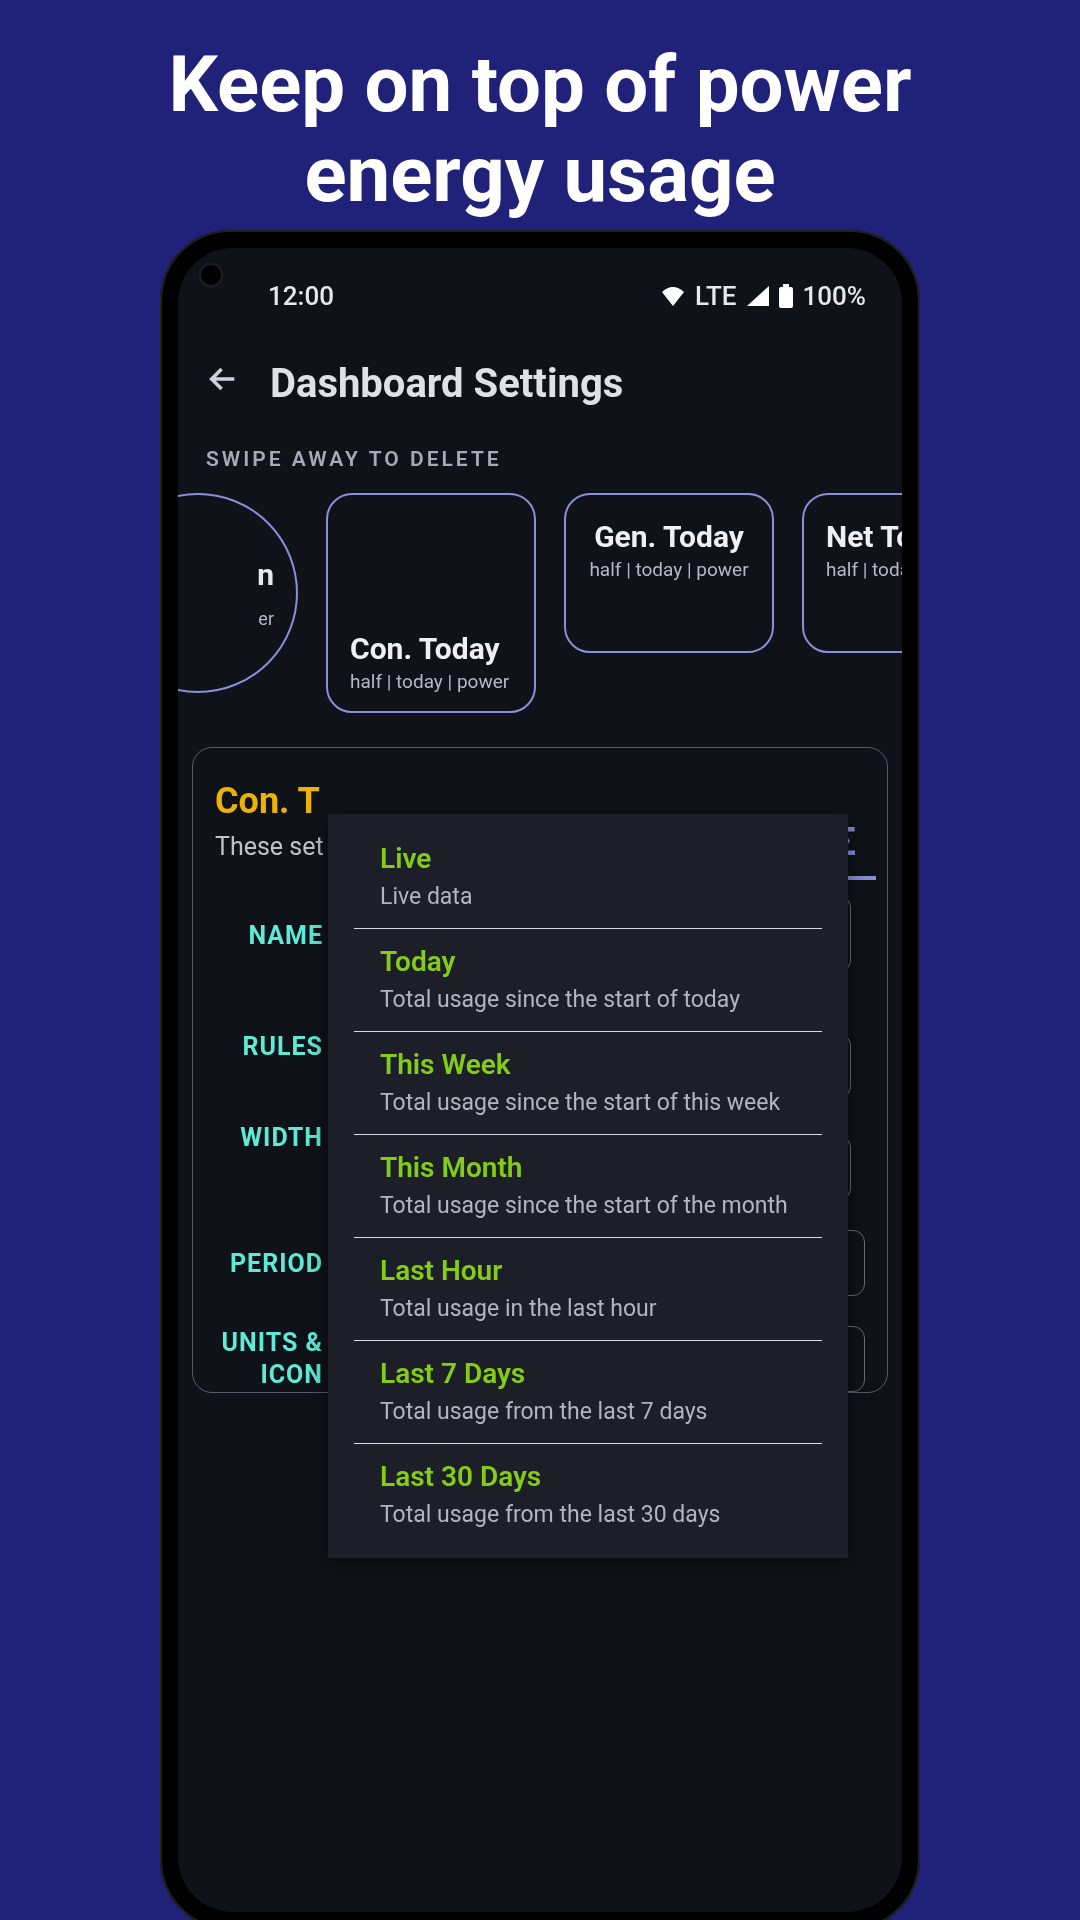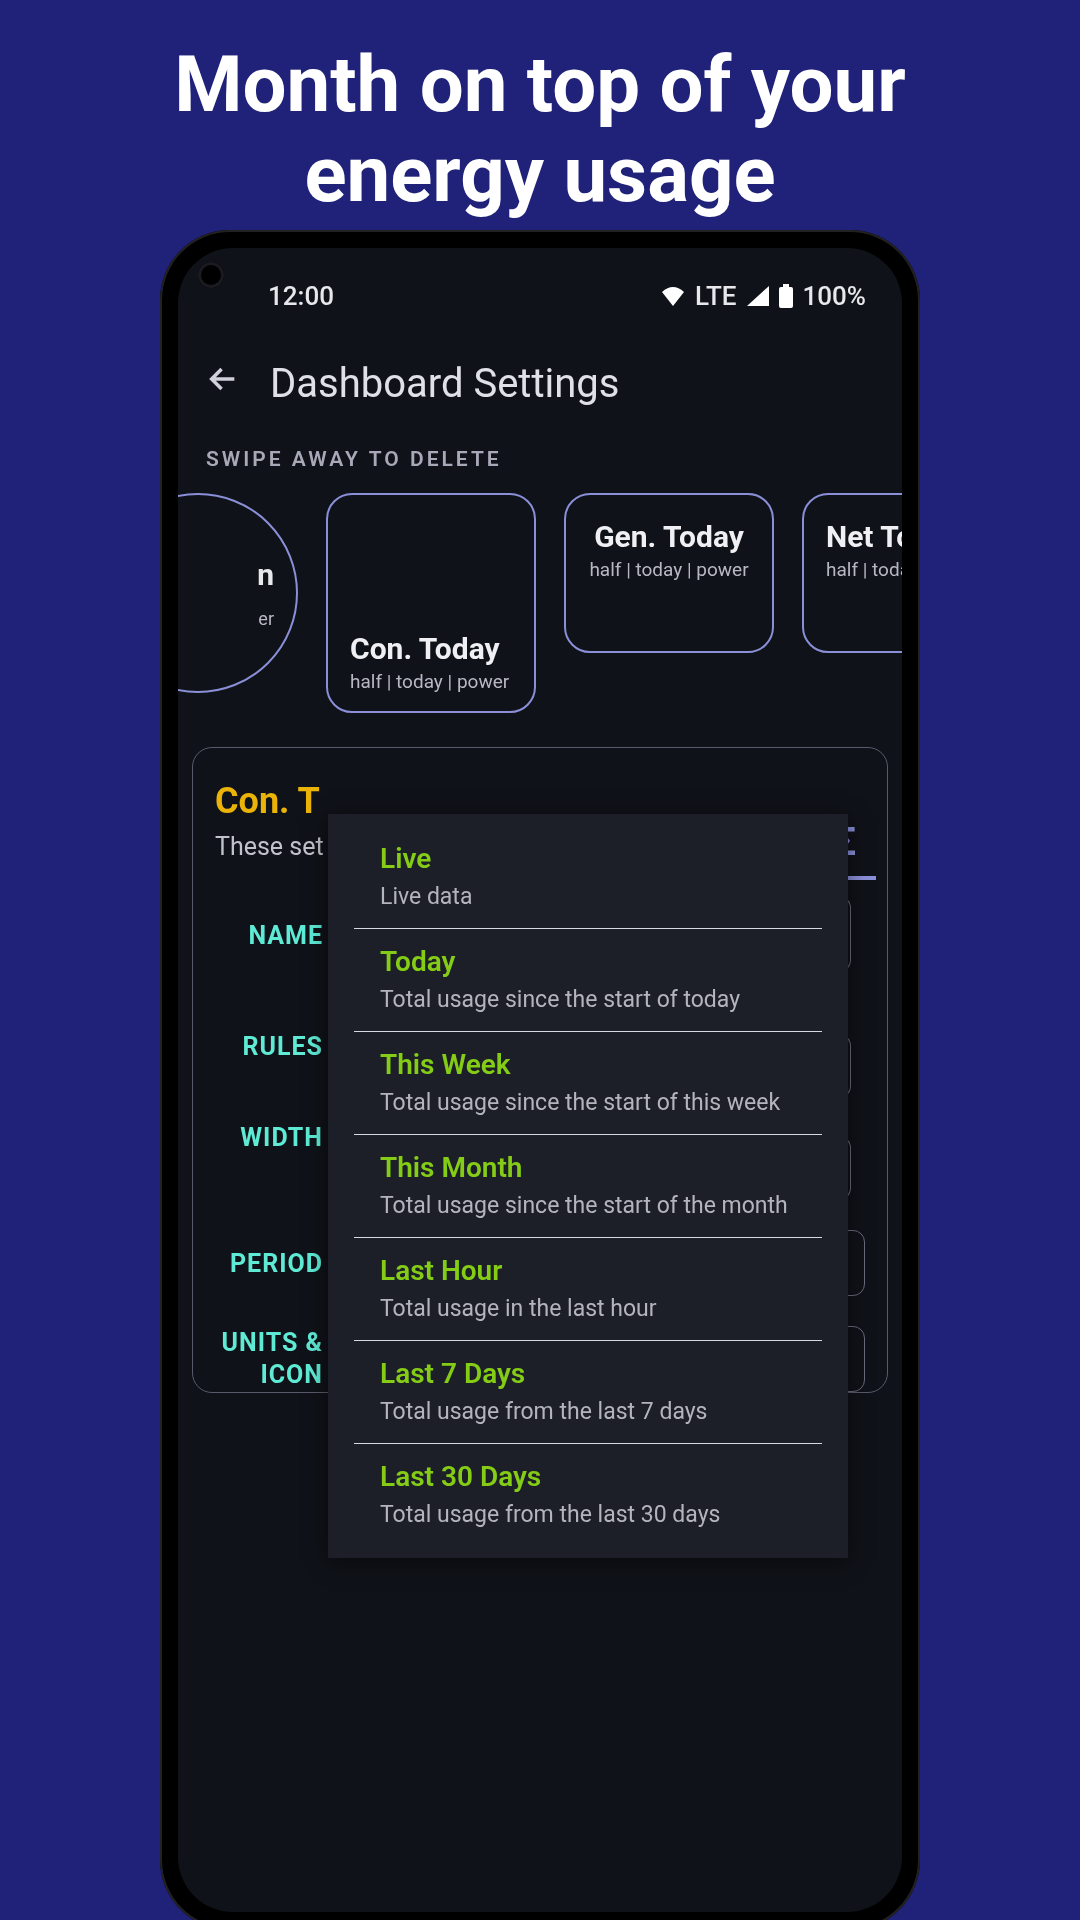--- a/index.html
+++ b/index.html
@@ -62,21 +62,21 @@
 }
 .status-right { display: flex; align-items: center; gap: 10px; }
 .wifi-icon, .cell-icon, .battery-icon { display: inline-flex; }
 .app-header {
   display: flex;
   align-items: center;
   gap: 30px;
   padding: 40px 28px 30px;
 }
 .back-arrow { font-size: 36px; color: #c2c2cc; }
-.header-title { font-size: 40px; font-weight: 400; color: #e0e0e8; }
+.header-title { font-size: 40px; font-weight: 700; color: #e0e0e8; }
 .hint-text {
   font-size: 21px;
   letter-spacing: 3px;
   color: #a8a8b8;
   padding: 10px 28px 22px;
   font-weight: 600;
 }
 .cards-row {
   display: flex;
   gap: 28px;
@@ -188,21 +188,21 @@
   border-radius: 12px;
   height: 66px;
   position: absolute;
   right: 36px;
 }
 </style>
 </head>
 <body>
 
 <div class="promo-text">
-  <span>Month on top of your</span><br><span>energy usage</span>
+  <span>Keep on top of power</span><br><span>energy usage</span>
 </div>
 
 <div class="phone-frame">
   <div class="camera"></div>
   <div class="phone-screen">
 
     <div class="status-bar">
       <span>12:00</span>
       <div class="status-right">
         <span class="wifi-icon">

